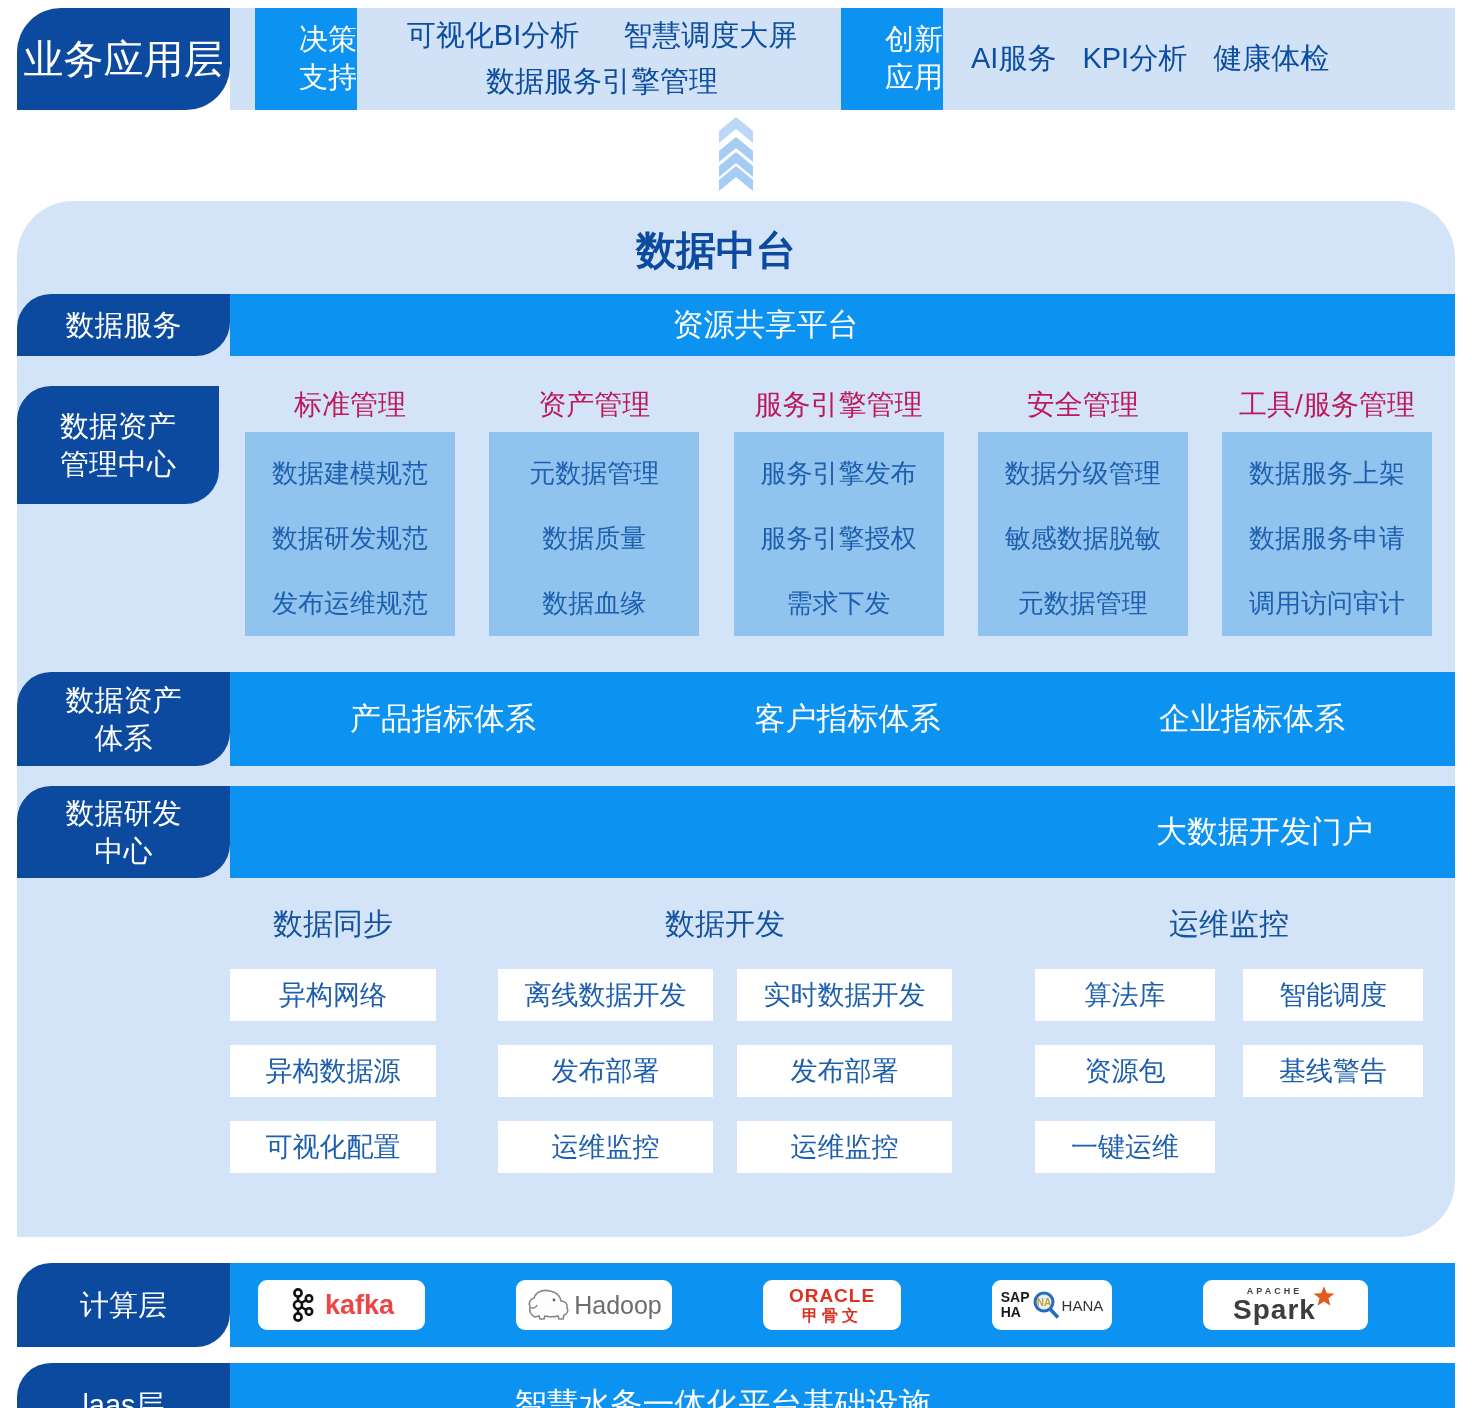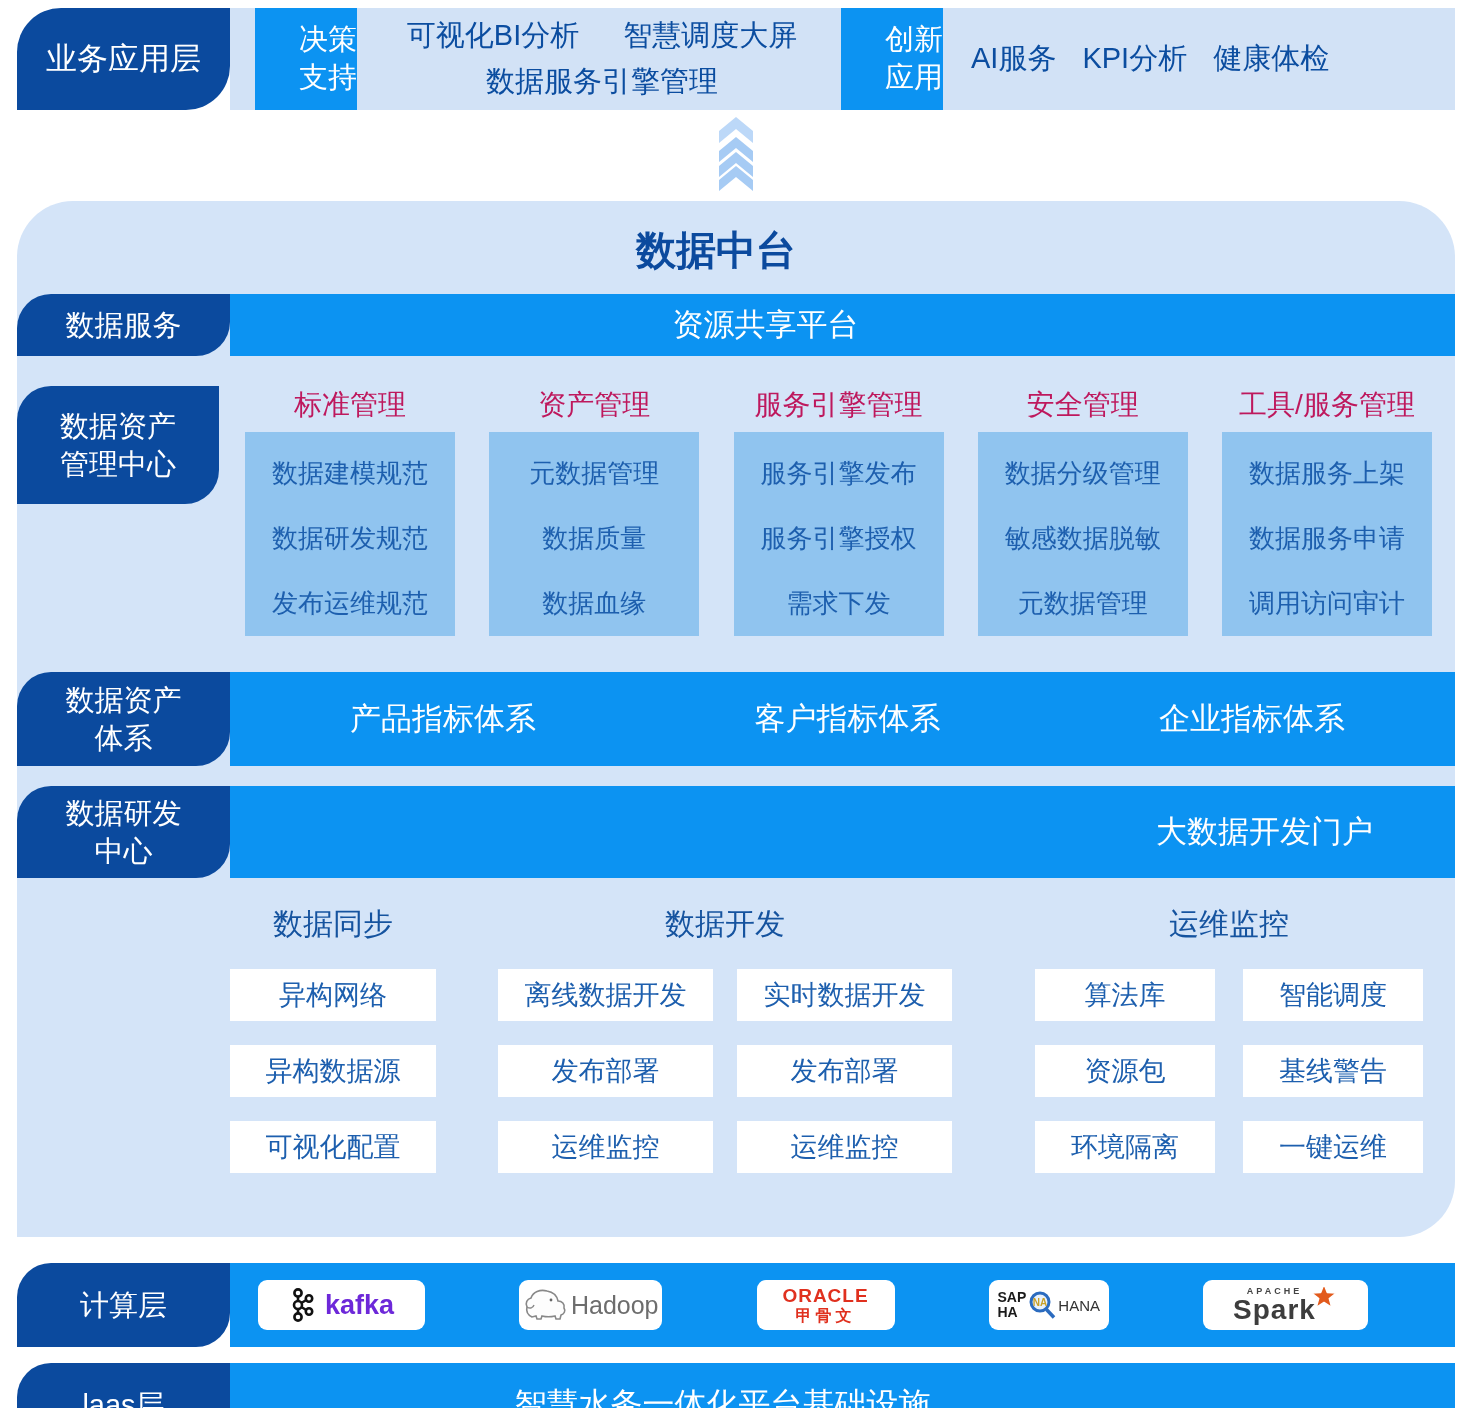--- a/index.html
+++ b/index.html
@@ -8,21 +8,21 @@
     width: 1472px; height: 1408px;
     font-family: "Liberation Sans", sans-serif;
     overflow: hidden;
   }
   .navy  { background:#0b4a9e; color:#fff; }
   
   .top-row { display:flex; margin:8px 17px 0; height:102px; }
   .top-label {
     width:213px; flex-shrink:0; border-radius:44px 0 44px 0;
     display:flex; align-items:center; justify-content:center;
-    font-size:31px;
+    font-size:40px;
   }
   .top-band { flex:1; background:#d2e2f6; display:flex; align-items:center; }
   .band-chip {
     width:102px; height:102px; background:#0c93f2; color:#fff;
     font-size:29px; line-height:1.3; flex-shrink:0;
     display:flex; flex-direction:column; align-items:flex-end; justify-content:center;
   }
   .chip-decision { margin-left:25px; }
   .decision-texts {
     width:478px; margin-left:6px; color:#0b4da0; font-size:29px;
@@ -74,22 +74,22 @@
   .sync-group .white-box { margin-bottom:24px; }
   .dev-group { width:454px; margin-right:83px; }
   .ops-group { width:388px; }
   .grid2 { display:grid; grid-template-columns:1fr 1fr; column-gap:24px; row-gap:24px; }
   .ops-group .grid2 { column-gap:28px; }
   
   .compute-row { margin:26px 17px 0; height:84px; }
   .compute-row .blue-bar { padding:0 87px 0 28px; justify-content:space-between; }
   .logo-chip { background:#fff; border-radius:9px; height:50px; display:flex; align-items:center; justify-content:center; }
   .chip-kafka { width:167px; gap:10px; }
-  .kafka-text { font-size:27px; font-weight:bold; color:#6d28d9; }
-  .chip-hadoop { width:143px; gap:2px; }
+  .kafka-text { font-size:27px; font-weight:bold; color:#ef4444; }
+  .chip-hadoop { width:156px; gap:2px; }
   .hadoop-text { font-size:25px; color:#6d6d6d; }
   .chip-oracle { width:138px; flex-direction:column; line-height:1.15; }
   .oracle-1 { color:#e0301e; font-weight:bold; font-size:19px; letter-spacing:1px; }
   .oracle-2 { color:#e0301e; font-weight:bold; font-size:16px; letter-spacing:4px; }
   .chip-sap { width:120px; gap:1px; }
   .sap-stack { display:flex; flex-direction:column; font-weight:bold; font-size:14px; line-height:1.05; color:#1a1a1a; }
   .sap-hana-text { font-size:15px; color:#333; }
   .chip-spark { width:165px; gap:0; }
   .spark-stack { display:flex; flex-direction:column; align-items:center; line-height:1; }
   .spark-apache { font-size:9px; letter-spacing:3px; color:#444; font-weight:bold; }
@@ -252,21 +252,20 @@
         </div>
       </div>
 
       <div class="ops-group">
         <div class="group-heading">运维监控</div>
         <div class="grid2">
           <div class="white-box">算法库</div>
           <div class="white-box">智能调度</div>
           <div class="white-box">资源包</div>
           <div class="white-box">基线警告</div>
-          <div class="white-box">环境隔离</div>
           <div class="white-box">一键运维</div>
         </div>
       </div>
 
     </div>
   </div>
 
   <div class="bar-row compute-row">
     <div class="bar-label">
       <span>计算层</span>

